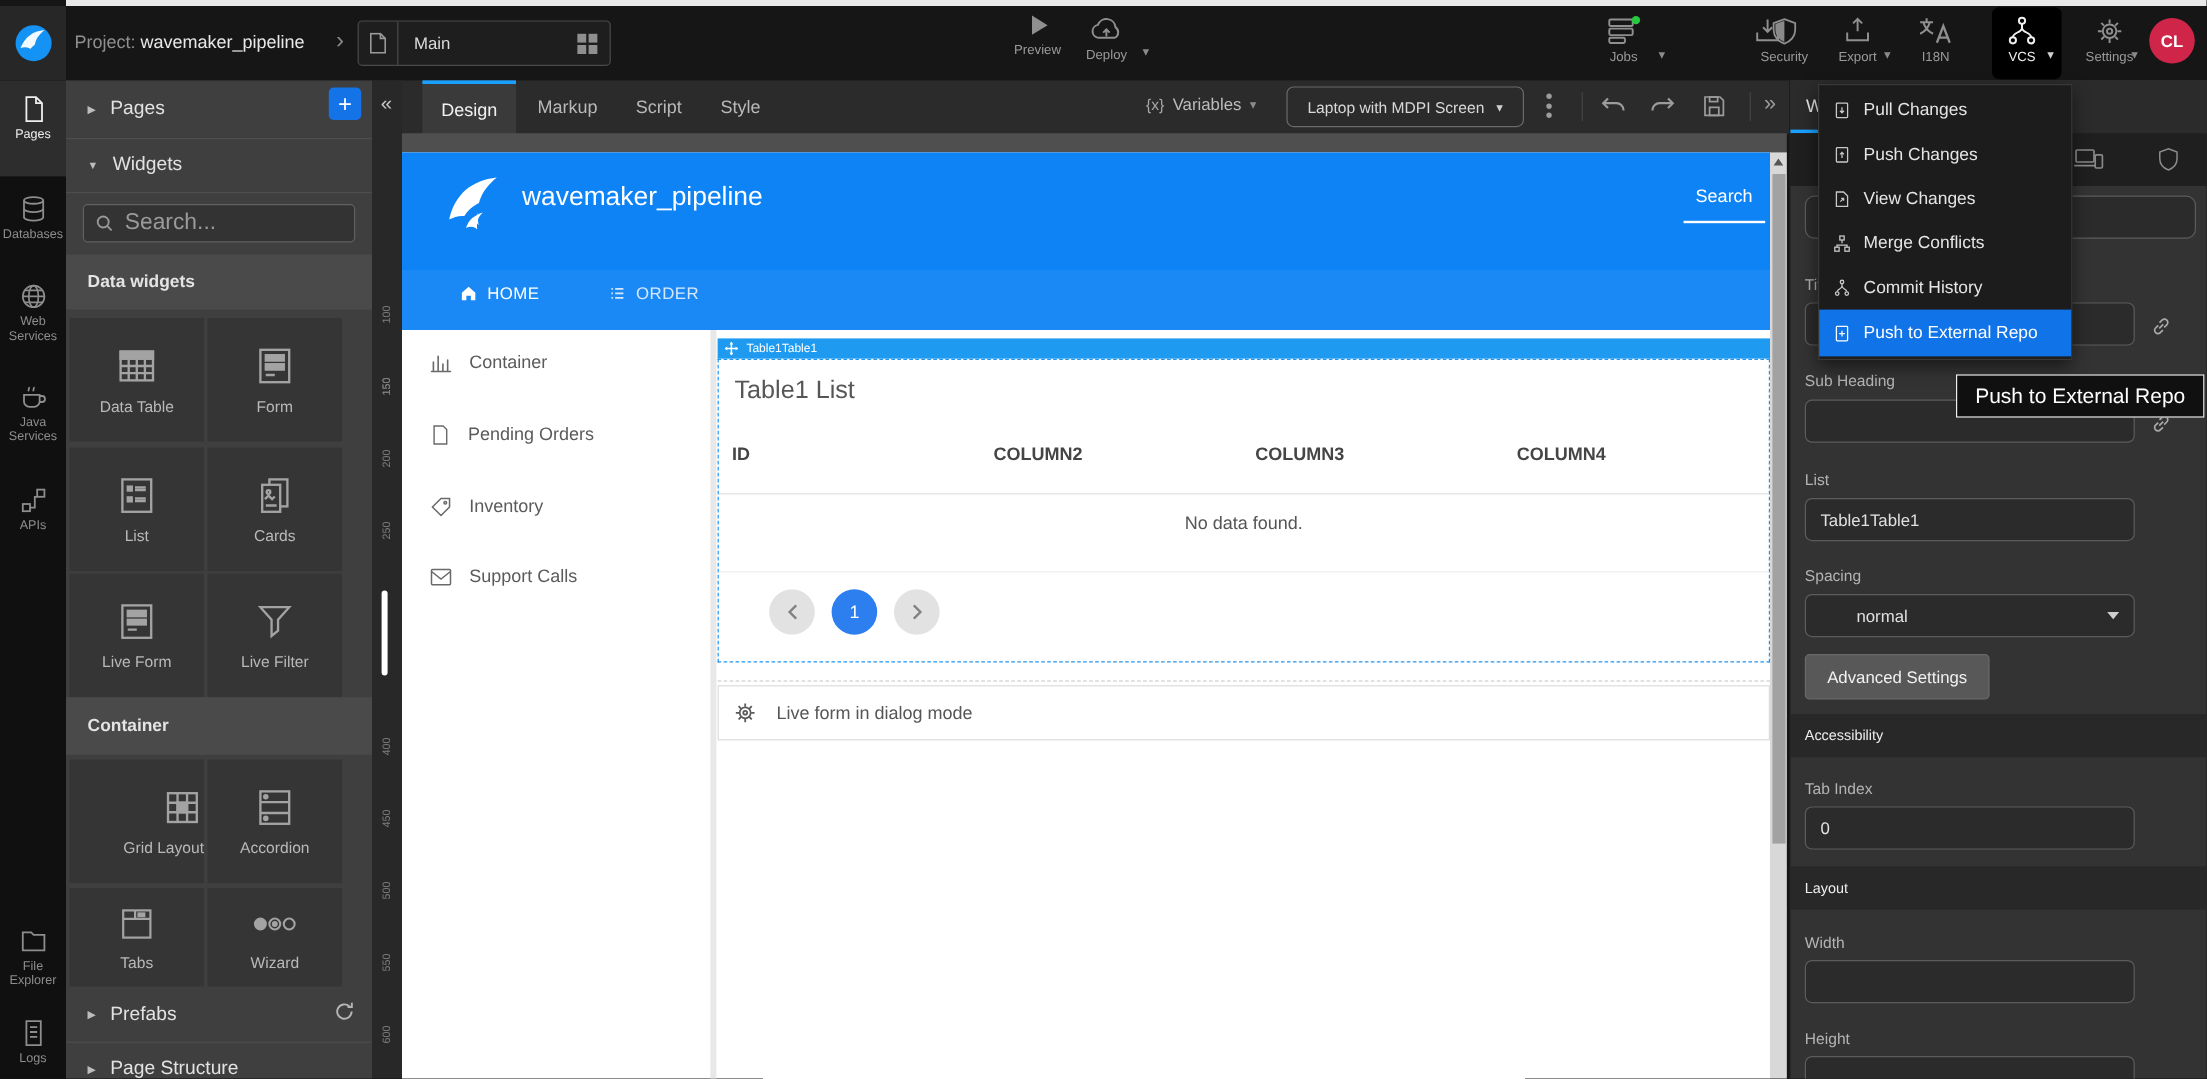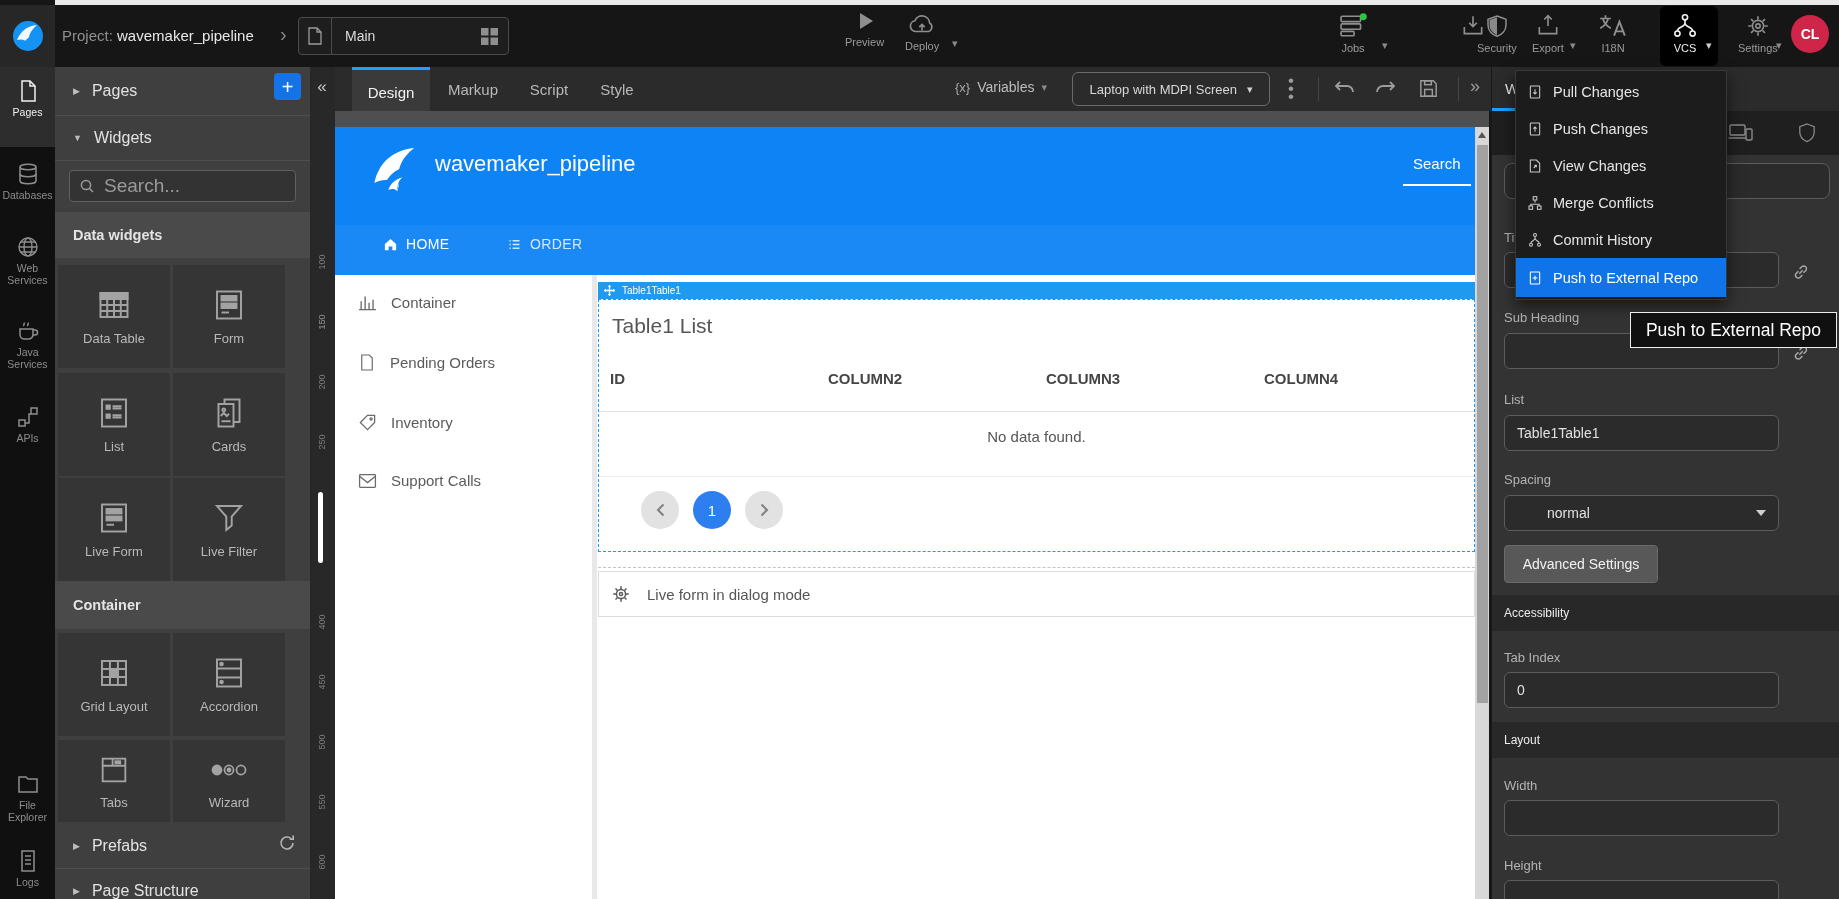--- a/index.html
+++ b/index.html
@@ -160,21 +160,21 @@
       <div class="cap">Jobs</div>
     </div>
     <div class="abs chev" style="left:1382px;top:34px;">▾</div>
     <div class="abs topitem" style="left:1453px;top:8px;gap:32px;">
       <svg width="26" height="26" viewBox="0 0 24 24" fill="none" stroke="#8f8f8f" stroke-width="1.5">
         <path d="M12 3v9M8.5 9L12 12.5 15.5 9"></path>
           <path d="M4 13v6h16v-6"></path>
       </svg>
       <div class="cap">Artifacts</div>
     </div>
-    <div class="abs topitem" style="left:1467px;top:8px;margin-left:10px;">
+    <div class="abs topitem" style="left:1467px;top:8px;">
       <svg width="24" height="26" viewBox="0 0 24 24" fill="none" stroke="#8f8f8f" stroke-width="1.5">
         <path d="M12 2l9 3.2V11c0 5.2-3.8 9.5-9 11.3C6.8 20.5 3 16.2 3 11V5.2z"></path>
         <path d="M12 3.2V21C7.6 19.2 4.5 15.5 4.5 11V6z" fill="#8a8a8a" stroke="none"></path>
       </svg>
       <div class="cap">Security</div>
     </div>
     <div class="abs topitem" style="left:1532px;top:8px;">
       <svg width="26" height="26" viewBox="0 0 24 24" fill="none" stroke="#8f8f8f" stroke-width="1.5">
         <path d="M12 12V3M8.5 6L12 2.5 15.5 6"></path>
           <path d="M4 13v6h16v-6"></path>
@@ -387,21 +387,21 @@
       <svg width="36" height="36" viewBox="0 0 24 24" fill="none" stroke="#a3a3a3" stroke-width="1.3">
         <path d="M4 4h16l-6.2 7v6l-3.6 3v-9L4 4z"></path>
       </svg>
       <div class="tlabel">Live Filter</div>
     </div>
 
     <div class="band" style="top:514px;height:48px;">
       <span>Container</span>
     </div>
 
-    <div class="tile" style="left:3px;top:566px;">
+    <div class="tile" style="left:3px;top:566px;align-items:flex-end;">
       <svg width="36" height="36" viewBox="0 0 24 24" fill="none" stroke="#a3a3a3" stroke-width="1.3">
         <rect x="4" y="4" width="16" height="16"></rect>
           <path d="M9.3 4v16M14.6 4v16M4 9.3h16M4 14.6h16"></path>
         <rect x="9.3" y="9.3" width="5.3" height="5.3" fill="#a3a3a3"></rect>
       </svg>
       <div class="tlabel">Grid Layout</div>
     </div>
     <div class="tile" style="left:118px;top:566px;">
       <svg width="36" height="36" viewBox="0 0 24 24" fill="none" stroke="#a3a3a3" stroke-width="1.3">
         <rect x="4" y="3" width="16" height="18"></rect>

